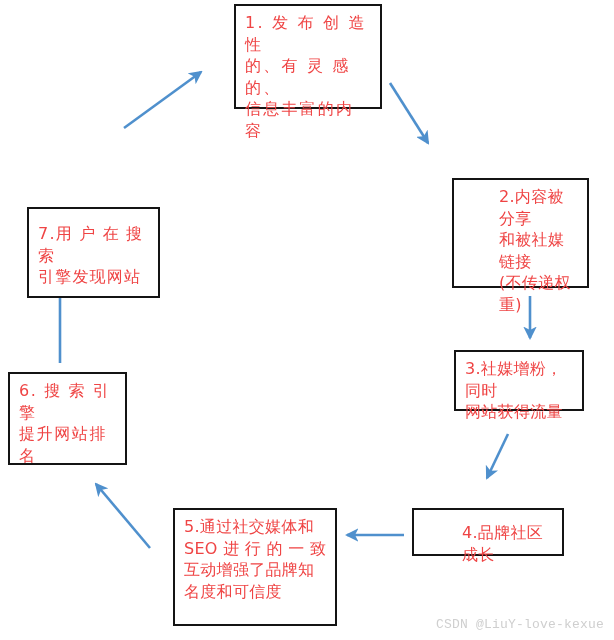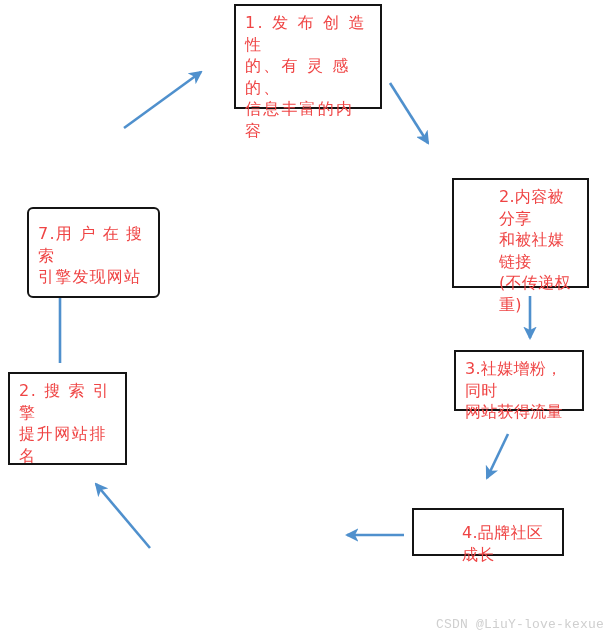--- a/index.html
+++ b/index.html
@@ -26,21 +26,21 @@
     padding: 6px 8px 6px 9px;
     white-space: pre-wrap;
     letter-spacing: 0.3px;
   }
   #node1 { left: 234px; top: 4px;   width: 148px; height: 105px; letter-spacing: 2.2px; }
   #node2 { left: 452px; top: 178px; width: 137px; height: 110px; padding-left: 45px; }
   #node3 { left: 454px; top: 350px; width: 130px; height: 61px; }
   #node4 { left: 412px; top: 508px; width: 152px; height: 48px; padding-top: 12px; padding-left: 48px; }
   #node5 { left: 173px; top: 508px; width: 164px; height: 118px; }
   #node6 { left: 8px;   top: 372px; width: 119px; height: 93px; letter-spacing: 1.6px; }
-  #node7 { left: 27px;  top: 207px; width: 133px; height: 91px; padding-top: 14px; letter-spacing: 1.2px; border-radius: 6px; }
+  #node7 { left: 27px;  top: 207px; width: 133px; height: 91px; padding-top: 14px; letter-spacing: 1.2px; }
 
   .arrow-layer {
     position: absolute;
     left: 0; top: 0;
     width: 614px;
     height: 640px;
     pointer-events: none;
   }
   .watermark {
     position: absolute;
@@ -85,22 +85,26 @@
 
   <div class="node" id="node2">2.内容被分享
 和被社媒链接
 (不传递权重)</div>
 
   <div class="node" id="node3">3.社媒增粉，同时
 网站获得流量</div>
 
   <div class="node" id="node4">4.品牌社区成长</div>
 
+  <div class="node" id="node5">5.通过社交媒体和
+SEO 进 行 的 一 致
+互动增强了品牌知
+名度和可信度</div>
 
-  <div class="node" id="node6">2. 搜 索 引 擎
+  <div class="node" id="node6">6. 搜 索 引 擎
 提升网站排
 名</div>
 
   <div class="node" id="node7">7.用 户 在 搜 索
 引擎发现网站</div>
 
   <div class="watermark">CSDN @LiuY-love-kexue</div>
 
 </div>
 

